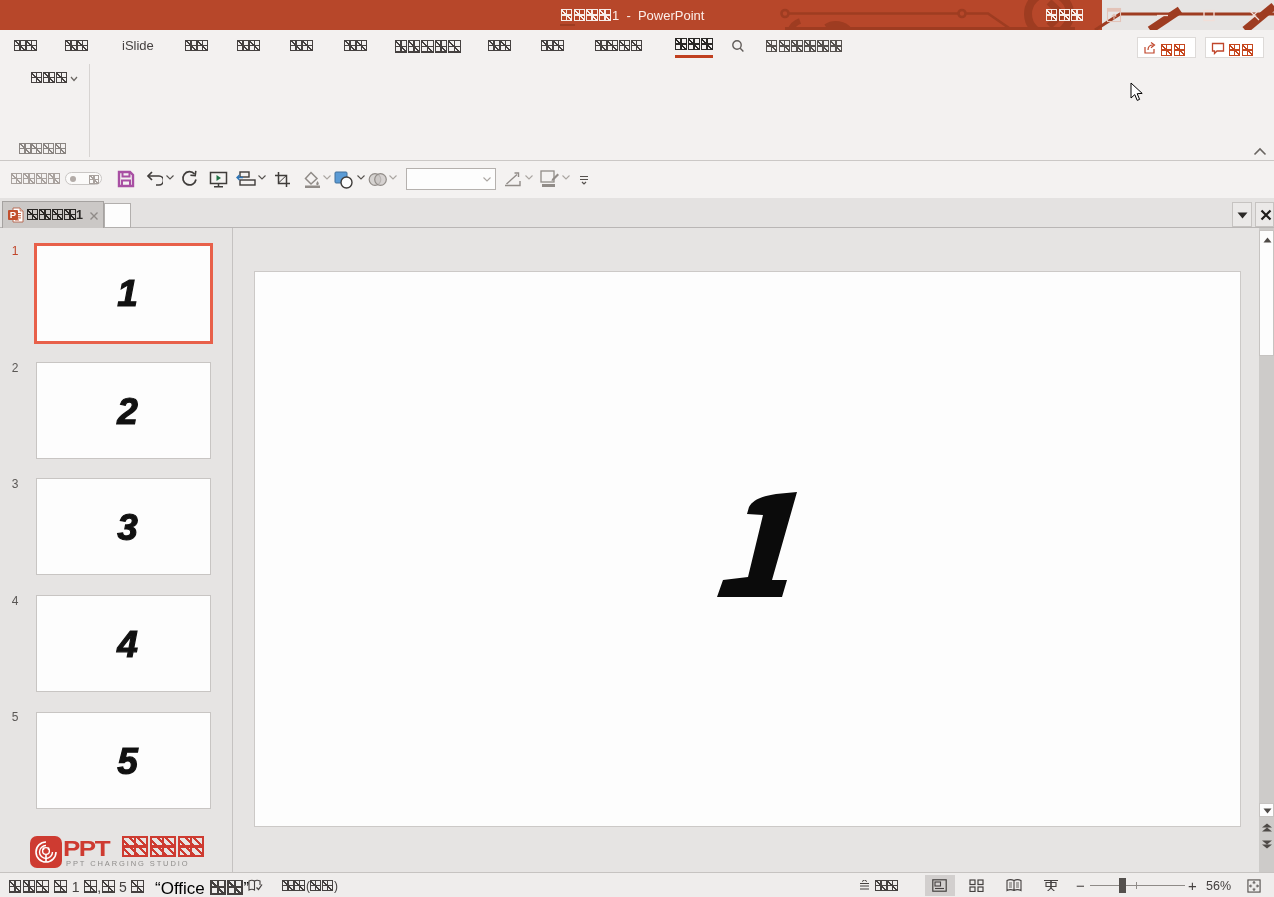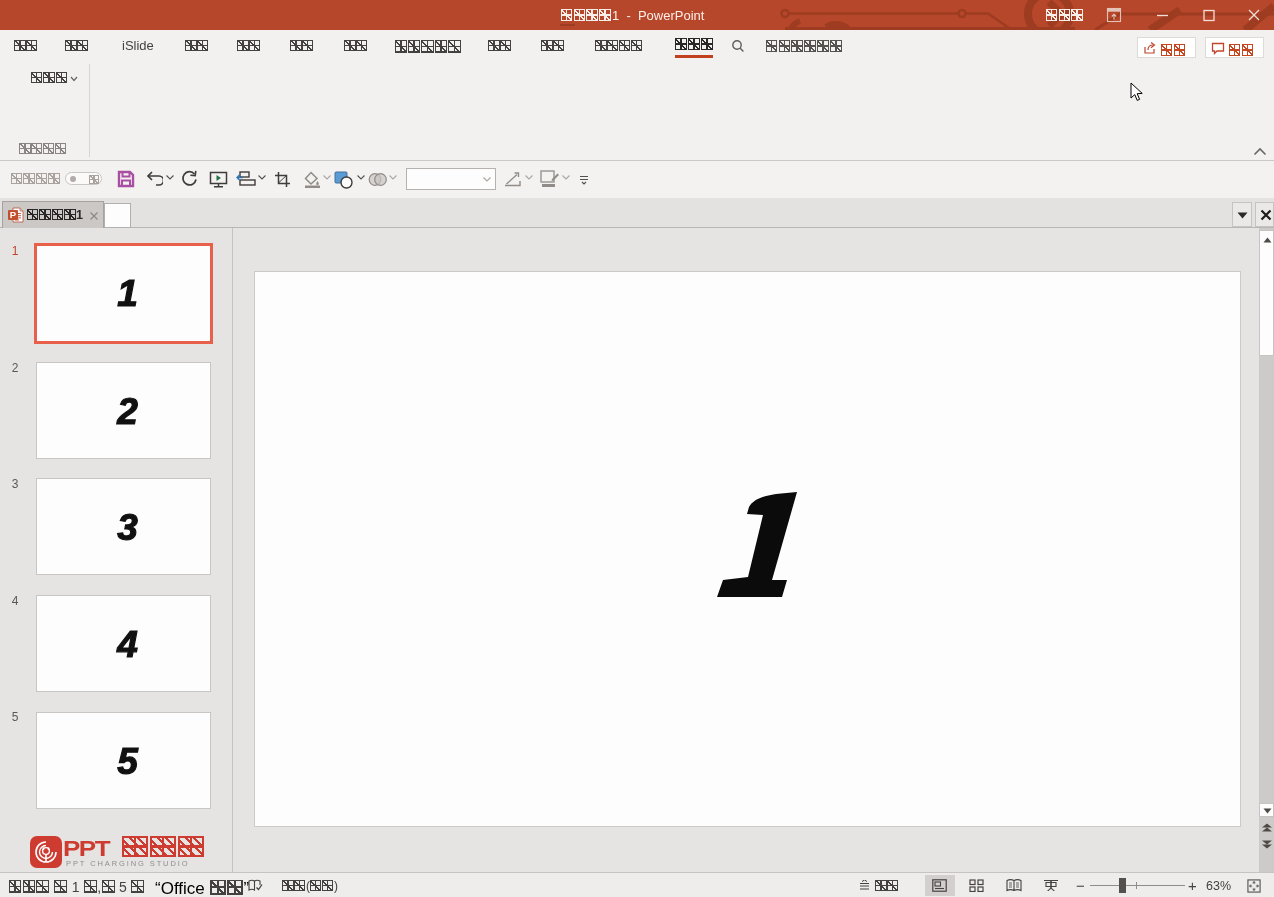--- a/index.html
+++ b/index.html
@@ -18,21 +18,21 @@
   .red { --c:#C6471F; }
   .gray { --c:#a9a29e; }
   .cnl { --c:#CE3B31; width:1.24em; height:1.0em; margin:0 1px;
     background:
       linear-gradient(to bottom, var(--c) 0 10%, transparent 10% 45%, var(--c) 45% 55%, transparent 55% 90%, var(--c) 90% 100%),
       linear-gradient(to right, var(--c) 0 8%, transparent 8% 46%, var(--c) 46% 54%, transparent 54% 92%, var(--c) 92% 100%),
       repeating-linear-gradient(45deg, var(--c) 0 2px, transparent 2px 6px);
   }
 
   
-  #titlebar { left:0; top:0; width:1274px; height:30px; background:#B7472A; }
+  #titlebar { left:0; top:0; width:1102px; height:30px; background:#B7472A; }
   
   #menurow { left:0; top:30px; width:1274px; height:31px; background:#F3F1F0; font-size:12px; color:#4b4844; }
   .mtab { position:absolute; top:9px; }
   
   #ribbon { left:0; top:61px; width:1274px; height:100px; background:#F3F1F0; border-bottom:1px solid #CBC8C6; font-size:12px; color:#444; }
   
   #qat { left:0; top:161px; width:1274px; height:37px; background:#F4F2F1; }
   
   #tabbar { left:0; top:198px; width:1274px; height:30px; background:#E4E2E1; border-bottom:1px solid #B9B6B5; }
   
@@ -339,18 +339,18 @@
   </svg>
   <svg class="abs" style="left:1043px;top:6px" width="16" height="13" viewBox="0 0 16 13">
     <path d="M1,1 L15,1 L15,2 L8.8,2 L8.8,9 L12,12 L10.5,12 L8,9.7 L5.5,12 L4,12 L7.2,9 L7.2,2 L1,2 Z" fill="#454140"></path>
     <path d="M3,3.5 L13,3.5 L13,7.5 L3,7.5 Z" fill="none" stroke="#454140" stroke-width="1.1"></path>
   </svg>
   <div class="abs" style="left:1076px;top:4px;font-size:15px;color:#454140">−</div>
   <div class="abs" style="left:1090px;top:12px;width:95px;height:1px;background:#8f8b88"></div>
   <div class="abs" style="left:1136px;top:9px;width:1px;height:7px;background:#8f8b88"></div>
   <div class="abs" style="left:1119px;top:5px;width:7px;height:15px;background:#54504d"></div>
   <div class="abs" style="left:1188px;top:4px;font-size:15px;color:#454140">+</div>
-  <div class="abs" style="left:1206px;top:6px;font-size:12.5px;color:#454140">63%</div>
+  <div class="abs" style="left:1206px;top:6px;font-size:12.5px;color:#454140">56%</div>
   <svg class="abs" style="left:1247px;top:6px" width="14" height="14" viewBox="0 0 15 15">
     <rect x="1" y="1" width="13" height="13" fill="none" stroke="#54504d" stroke-width="1.2"></rect>
     <path d="M7.5,3 L7.5,5.5 M6,4 L7.5,2.8 L9,4 M7.5,12 L7.5,9.5 M6,11 L7.5,12.2 L9,11 M3,7.5 L5.5,7.5 M4,6 L2.8,7.5 L4,9 M12,7.5 L9.5,7.5 M11,6 L12.2,7.5 L11,9" stroke="#454140" stroke-width="1" fill="none"></path>
   </svg>
 </div>
 
 </body></html>

